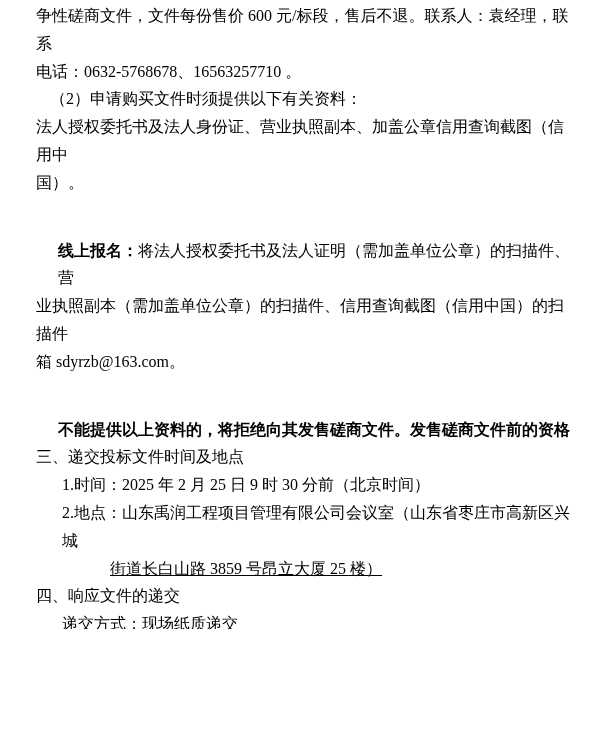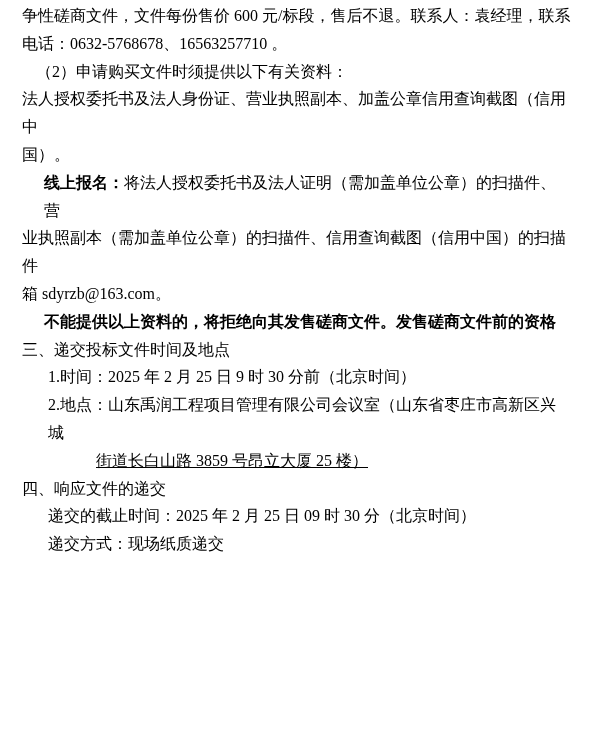--- a/index.html
+++ b/index.html
@@ -10,30 +10,30 @@
   html,body{margin:0;padding:0;}
   body{
     background:var(--background);
     font-family:"Liberation Serif","DejaVu Serif",serif;
   }
   .page{
     position:relative;
     width:607px;
     height:629px;
     box-sizing:border-box;
-    padding:2px 36px 0 22px;
+    padding:2px 36px 0 36px;
     background:var(--background);
     color:var(--text);
     font-size:16px;
     line-height:27.8px;
     overflow:hidden;
   }
   .ln{white-space:pre-wrap;}
   .i1{padding-left:14px;}
-  .i2{padding-left:22px;}
+  .i2{padding-left:22px;margin-top:40px;}
   .i3{padding-left:26px;}
   .i4{padding-left:74px;text-decoration:underline;}
   .bold{font-weight:bold;}
 </style>
 </head>
 <body>
 
 <div class="page">
   <div class="ln">争性磋商文件，文件每份售价 600 元/标段，售后不退。联系人：袁经理，联系</div>
   <div class="ln">电话：0632-5768678、16563257710 。</div>
@@ -42,16 +42,15 @@
   <div class="ln">国）。</div>
   <div class="ln i2"><span class="bold">线上报名：</span><span>将法人授权委托书及法人证明（需加盖单位公章）的扫描件、营</span></div>
   <div class="ln">业执照副本（需加盖单位公章）的扫描件、信用查询截图（信用中国）的扫描件</div>
   <div class="ln">箱 sdyrzb@163.com。</div>
   <div class="ln i2 bold">不能提供以上资料的，将拒绝向其发售磋商文件。发售磋商文件前的资格</div>
   <div class="ln">三、递交投标文件时间及地点</div>
   <div class="ln i3">1.时间：2025 年 2 月 25 日 9 时 30 分前（北京时间）</div>
   <div class="ln i3">2.地点：山东禹润工程项目管理有限公司会议室（山东省枣庄市高新区兴城</div>
   <div class="ln i4">街道长白山路 3859 号昂立大厦 25 楼）</div>
   <div class="ln">四、响应文件的递交</div>
-  <div class="ln i3">递交的截止时间：2025 年 2 月 25 日 09 时 30 分（北京时间）</div>
   <div class="ln i3">递交方式：现场纸质递交</div>
 
 </div>
 
 </body></html>

